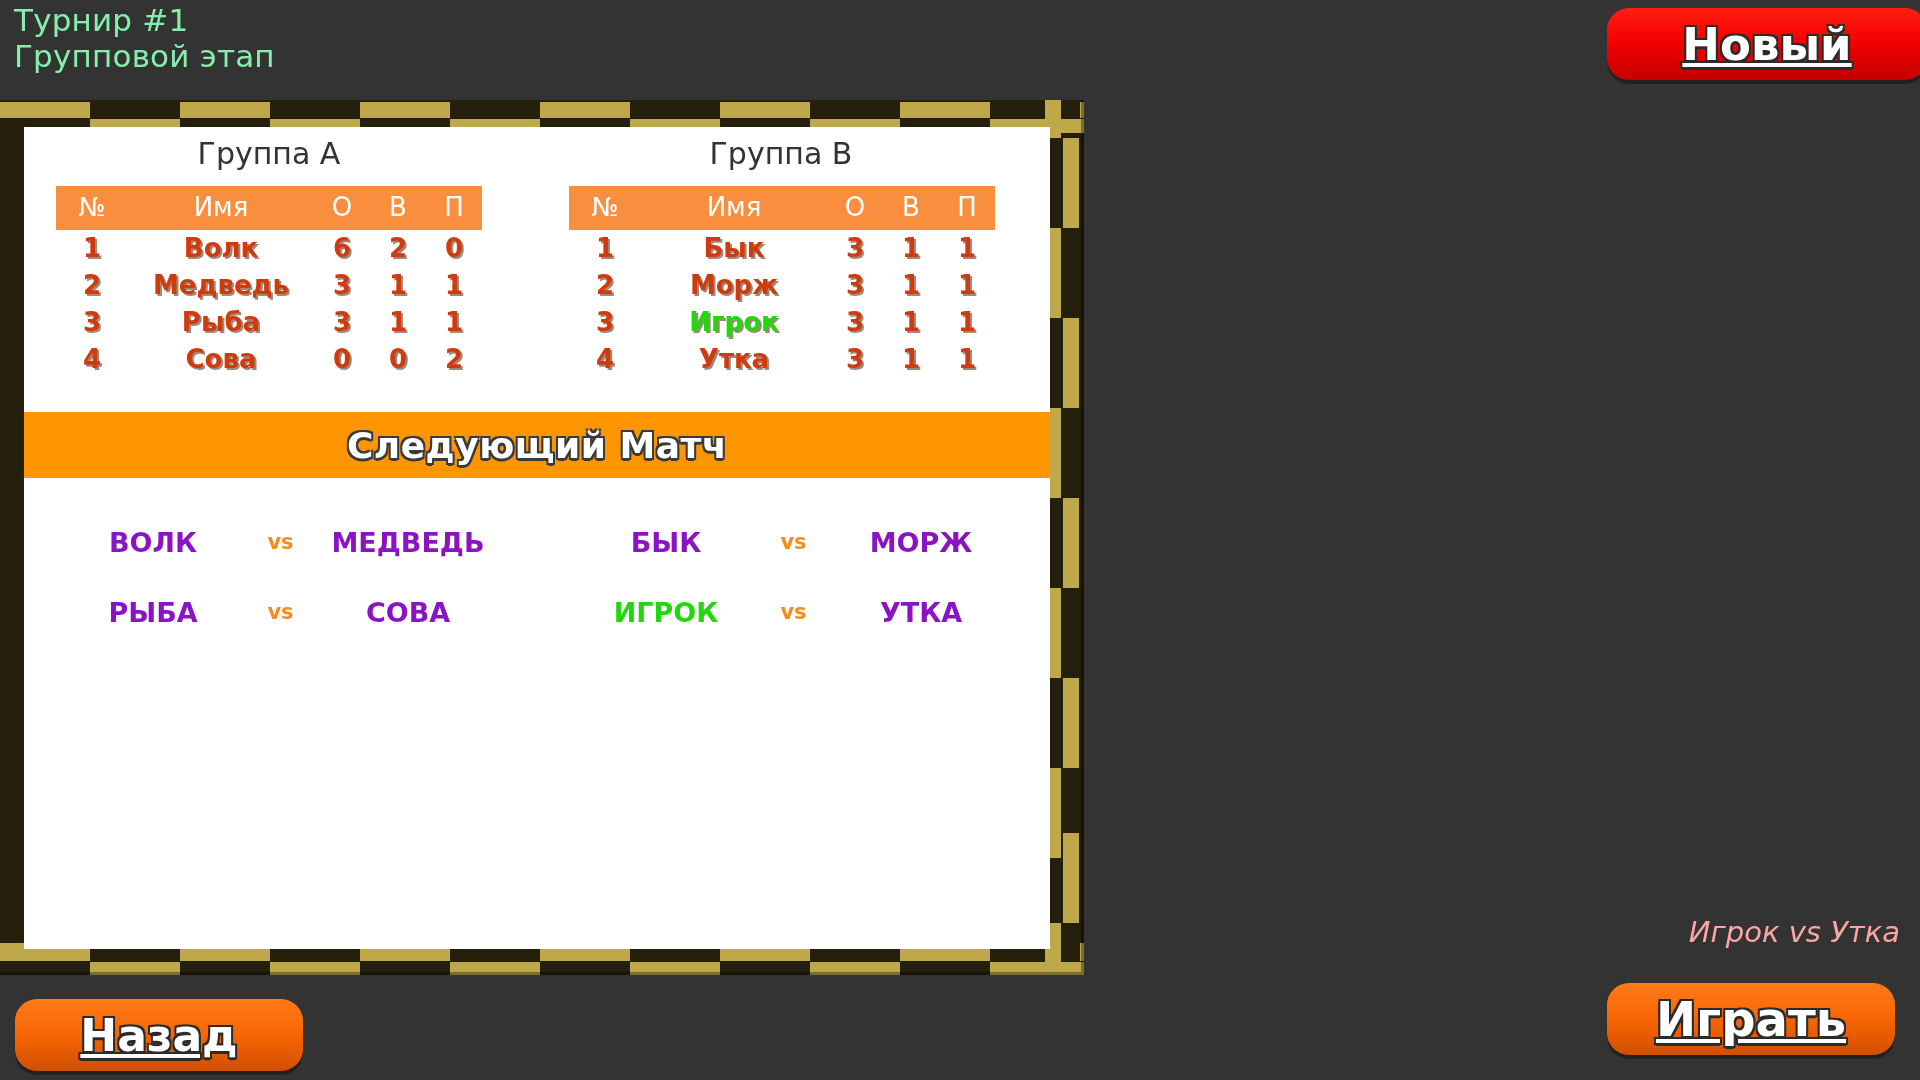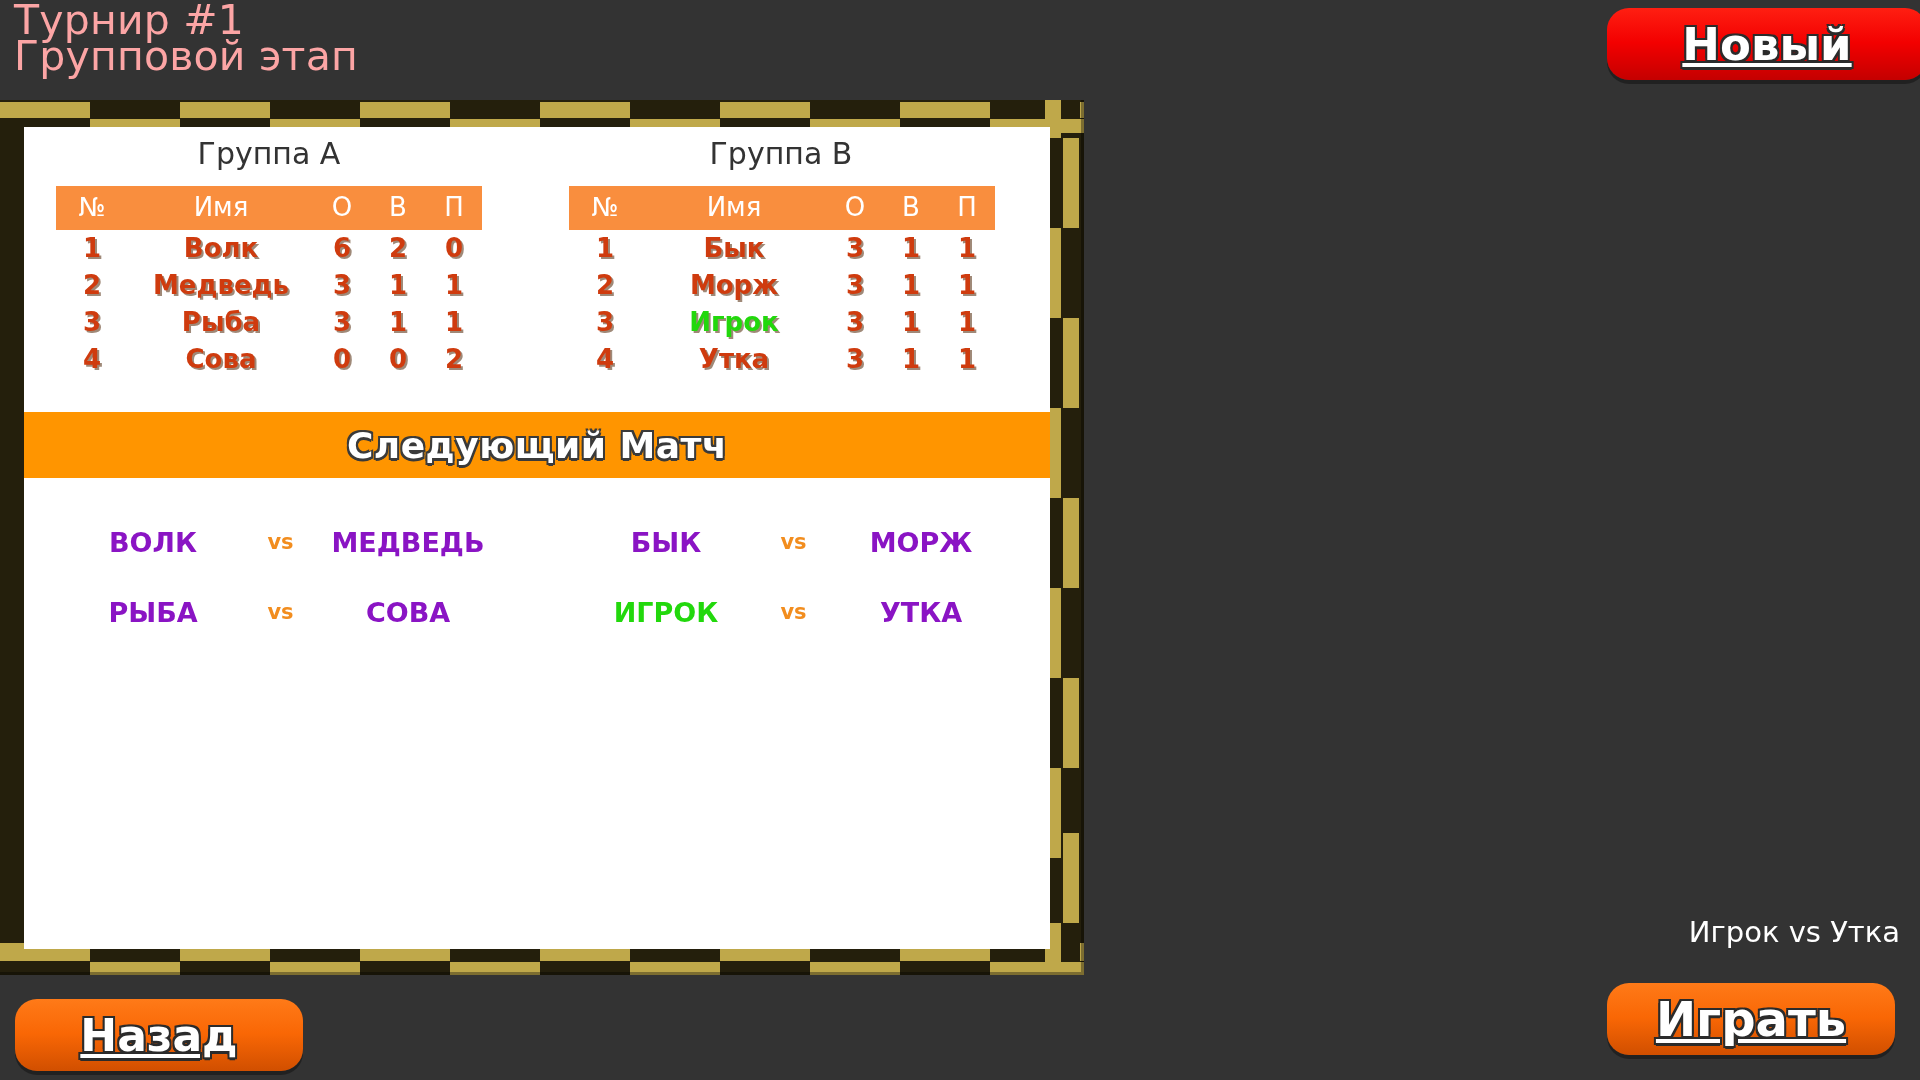--- a/index.html
+++ b/index.html
@@ -7,22 +7,22 @@
     width: 1920px; height: 1080px;
     background: #333333;
     font-family: "DejaVu Sans", sans-serif;
     overflow: hidden;
   }
   #root { position: relative; width: 1920px; height: 1080px; }
 
   
   .title-block {
     position: absolute; left: 14px; top: 2px;
-    color: #fca5a5;
-    font-size: 41px; line-height: 36px;
+    color: #86efac;
+    font-size: 31px; line-height: 36px;
     font-family: "DejaVu Sans", sans-serif;
     white-space: nowrap;
   }
   .title-block div { letter-spacing: .2px; }
 
   
   .frame {
     position: absolute; left: 0px; top: 100px;
     width: 1084px; height: 875px;
   }
@@ -178,24 +178,25 @@
   .btn-play {
     left: 1607px; top: 983px; width: 288px; height: 72px;
     background: linear-gradient(180deg, #ff7a18 0%, #f96705 48%, #d14f00 100%);
     font-size: 48px;
     box-shadow: 0 4px 0 rgba(0,0,0,.35);
   }
 
   
   .upcoming-hint {
     position: absolute; right: 20px; top: 915px;
-    color: #ffffff;
+    color: #fca5a5;
     font-size: 29px;
     font-family: "DejaVu Sans", sans-serif;
     white-space: nowrap;
+    font-style: italic;
   }
 </style>
 </head>
 <body>
 
 <div id="root">
 
   <div class="title-block">
     <div>Турнир #1</div>
     <div>Групповой этап</div>

